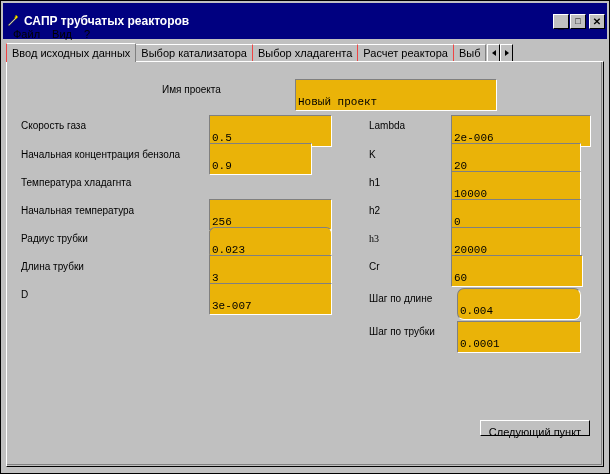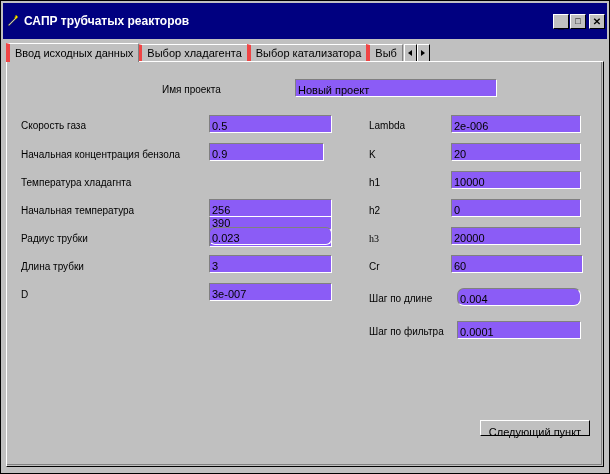--- a/index.html
+++ b/index.html
@@ -113,21 +113,21 @@
     align-items: flex-end;
     overflow: hidden;
   }
   .tab {
     height: 18px;
     line-height: 17px;
     padding: 0 5px;
     font-size: 11px;
     background: #c0c0c0;
     border-top: 1px solid #ffffff;
-    border-left: 4px solid #ef4444;
+    border-left: 1px solid #ef4444;
     border-right: 1px solid #808080;
     box-sizing: border-box;
     white-space: nowrap;
     margin-right: -1px;
     position: relative;
   }
   .tab.active {
     height: 19px;
     line-height: 18px;
     z-index: 3;
@@ -181,28 +181,28 @@
   }
   
   .lbl {
     position: absolute;
     font-size: 10px;
     color: #000000;
     white-space: nowrap;
   }
   .txt {
     position: absolute;
-    background: #8b5cf6;
+    background: #eab308;
     border: 1px solid;
     border-color: #808080 #ffffff #ffffff #808080;
     box-sizing: border-box;
-    font-family: Liberation Sans, sans-serif;
-    font-size: 11px;
-    color: #000000;
-    padding: 3px 2px;
+    font-family: Liberation Mono, monospace;
+    font-size: 11px;
+    color: #000000;
+    padding: 15px 2px;
     line-height: 14px;
     overflow: hidden;
     white-space: nowrap;
   }
   .btn {
     position: absolute;
     background: #c0c0c0;
     border-top: 1px solid #ffffff;
     border-left: 1px solid #ffffff;
     border-right: 1px solid #000000;
@@ -234,25 +234,31 @@
         </span>
       <span class="tbtn">
           <span class="maxglyph">□</span>
         </span>
       <span class="tbtn close">
           <span class="closeglyph">✕</span>
         </span>
     </span>
   </div>
 
+  <div class="menubar">
+    <span class="menu-item">Файл</span>
+    <span class="menu-item">Вид</span>
+    <span class="menu-item">?</span>
+  </div>
 
   <div class="tabstrip">
     <div class="tab active">Ввод исходных данных</div>
+    <div class="tab">Выбор катализатора</div>
     <div class="tab">Выбор хладагента</div>
-    <div class="tab">Выбор катализатора</div>
+    <div class="tab">Расчет реактора</div>
     <div class="tab">Выб</div>
     <div class="tab-spin">
       <div class="spinbtn">
           <i class="arrow-l"></i>
         </div>
       <div class="spinbtn">
           <i class="arrow-r"></i>
         </div>
     </div>
   </div>
@@ -265,37 +271,37 @@
 
       <div class="lbl" style="left:14px; top:58px;">Скорость газа</div>
       <div class="lbl" style="left:14px; top:87px;">Начальная концентрация бензола</div>
       <div class="lbl" style="left:14px; top:115px;">Температура хладагнта</div>
       <div class="lbl" style="left:14px; top:143px;">Начальная температура</div>
       <div class="lbl" style="left:14px; top:171px;">Радиус трубки</div>
       <div class="lbl" style="left:14px; top:199px;">Длина трубки</div>
       <div class="lbl" style="left:14px; top:227px;">D</div>
 
       <div class="txt" style="left:202px; top:53px; width:123px; height:18px;">0.5</div>
-      <div class="txt" style="left:202px; top:81px; width:115px; height:18px;">0.9</div>
+      <div class="txt" style="left:202px; top:81px; width:103px; height:18px;">0.9</div>
       <div class="txt" style="left:202px; top:118px; width:123px; height:35px;margin-top:32px;">390</div>
       <div class="txt" style="left:202px; top:137px; width:123px; height:18px;">256</div>
       <div class="txt" style="left:202px; top:165px; width:123px; height:18px;border-radius:6px;">0.023</div>
       <div class="txt" style="left:202px; top:193px; width:123px; height:18px;">3</div>
       <div class="txt" style="left:202px; top:221px; width:123px; height:18px;">3e-007</div>
 
       <div class="lbl" style="left:362px; top:58px;">Lambda</div>
       <div class="lbl" style="left:362px; top:87px;">K</div>
       <div class="lbl" style="left:362px; top:115px;">h1</div>
       <div class="lbl" style="left:362px; top:143px;">h2</div>
       <div class="lbl" style="left:362px; top:171px;font-family:Liberation Serif, serif;">h3</div>
       <div class="lbl" style="left:362px; top:199px;">Cr</div>
       <div class="lbl" style="left:362px; top:231px;">Шаг по длине</div>
-      <div class="lbl" style="left:362px; top:264px;">Шаг по фильтра</div>
-
-      <div class="txt" style="left:444px; top:53px; width:130px; height:18px;">2e-006</div>
+      <div class="lbl" style="left:362px; top:264px;">Шаг по трубки</div>
+
+      <div class="txt" style="left:444px; top:53px; width:140px; height:18px;">2e-006</div>
       <div class="txt" style="left:444px; top:81px; width:130px; height:18px;">20</div>
       <div class="txt" style="left:444px; top:109px; width:130px; height:18px;">10000</div>
       <div class="txt" style="left:444px; top:137px; width:130px; height:18px;">0</div>
       <div class="txt" style="left:444px; top:165px; width:130px; height:18px;">20000</div>
       <div class="txt" style="left:444px; top:193px; width:132px; height:18px;">60</div>
       <div class="txt" style="left:450px; top:226px; width:124px; height:18px;border-radius:7px;">0.004</div>
       <div class="txt" style="left:450px; top:259px; width:124px; height:18px;">0.0001</div>
 
       <div class="btn" style="left:473px; top:358px; width:110px; height:16px;">Следующий пункт</div>
 

